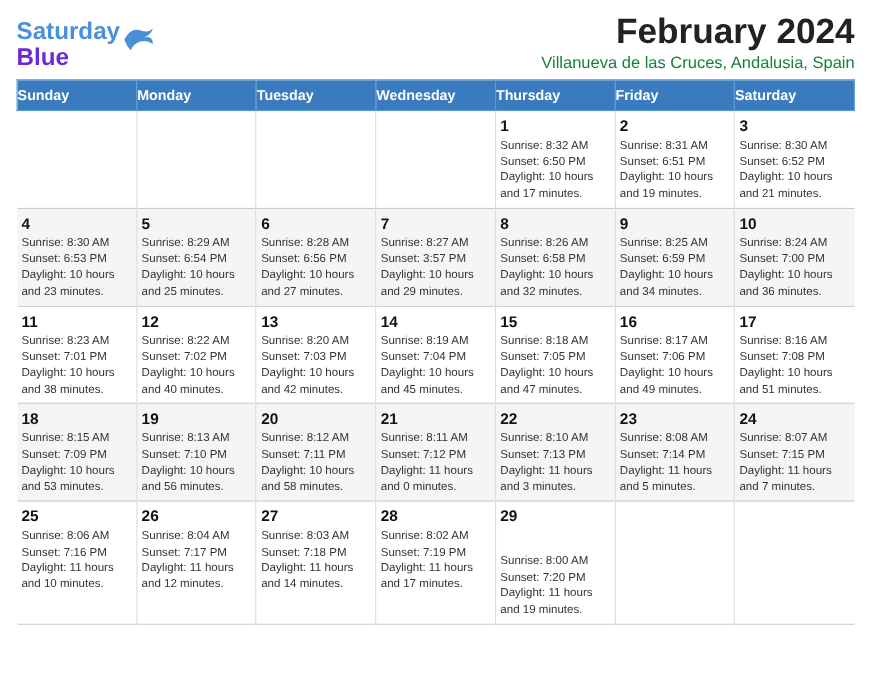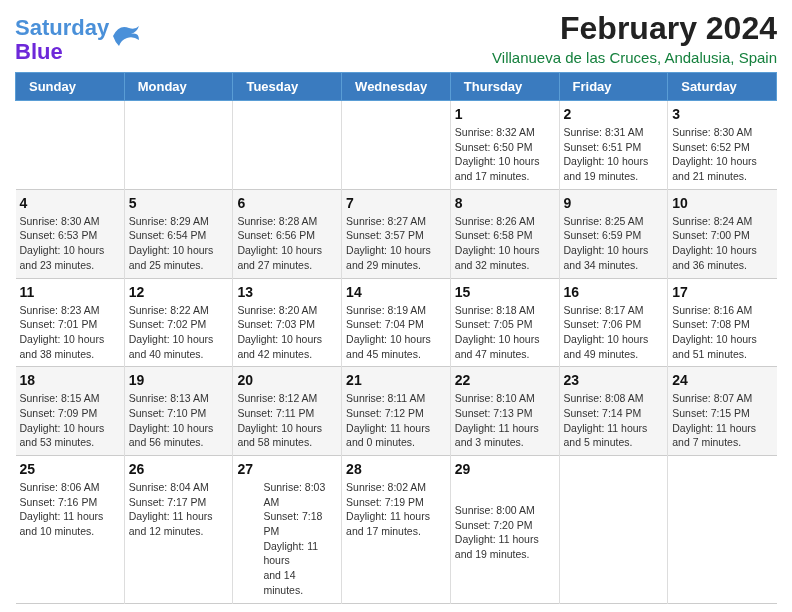--- a/index.html
+++ b/index.html
@@ -53,21 +53,21 @@
     table {
       width: 100%;
       border-collapse: collapse;
       table-layout: fixed;
     }
     thead tr {
       background-color: #3a7bbf;
       color: #fff;
     }
     thead th {
-      padding: 6px 13px;
+      padding: 6px 0;
       font-size: 13px;
       font-weight: bold;
       text-align: left;
       border: 1px solid #5a9dd5;
     }
     tbody tr {
       border-bottom: 1px solid #ccc;
     }
     tbody tr:nth-child(odd) {
       background-color: #fff;
@@ -325,21 +325,21 @@
         </td>
         <td>
           <div class="day-number">26</div>
           <div class="day-info" style="white-space: pre-line;">Sunrise: 8:04 AM
 Sunset: 7:17 PM
 Daylight: 11 hours
 and 12 minutes.</div>
         </td>
         <td>
           <div class="day-number">27</div>
-          <div class="day-info" style="white-space: pre-line; margin-left: 26px;">Sunrise: 8:03 AM
+          <div class="day-info" style="white-space: pre-line;">Sunrise: 8:03 AM
 Sunset: 7:18 PM
 Daylight: 11 hours
 and 14 minutes.</div>
         </td>
         <td>
           <div class="day-number">28</div>
           <div class="day-info" style="white-space: pre-line;">Sunrise: 8:02 AM
 Sunset: 7:19 PM
 Daylight: 11 hours
 and 17 minutes.</div>

